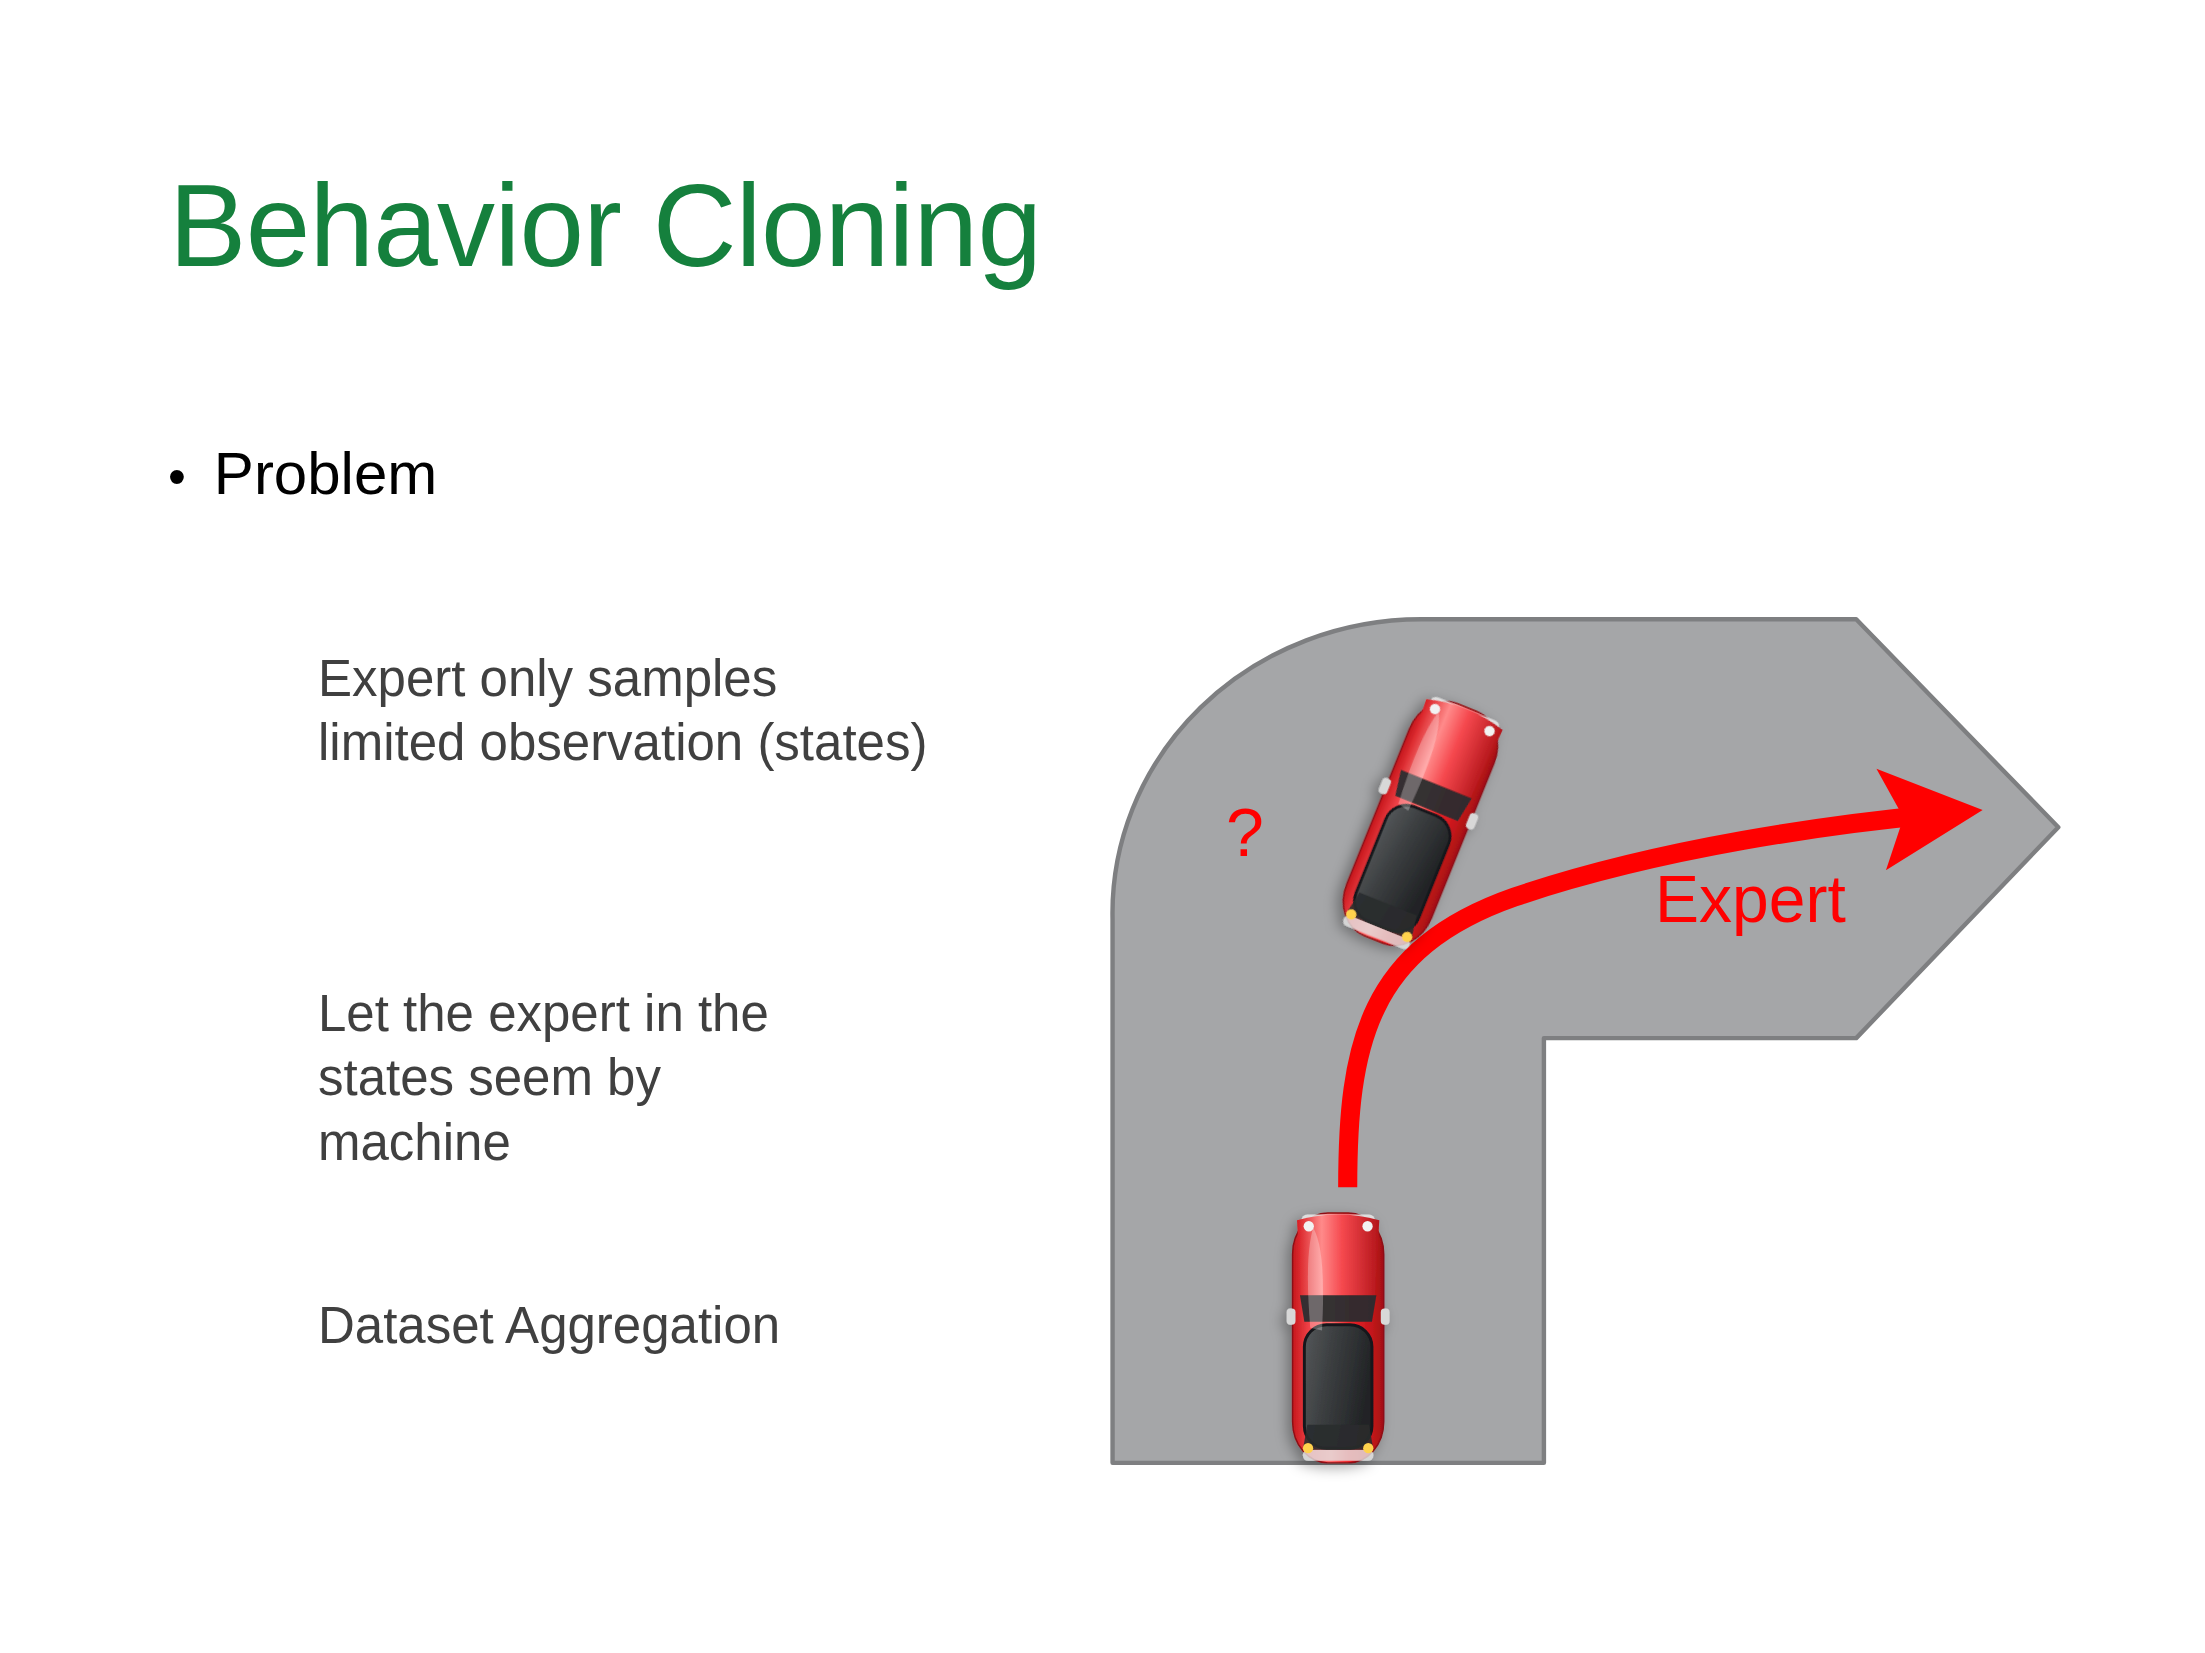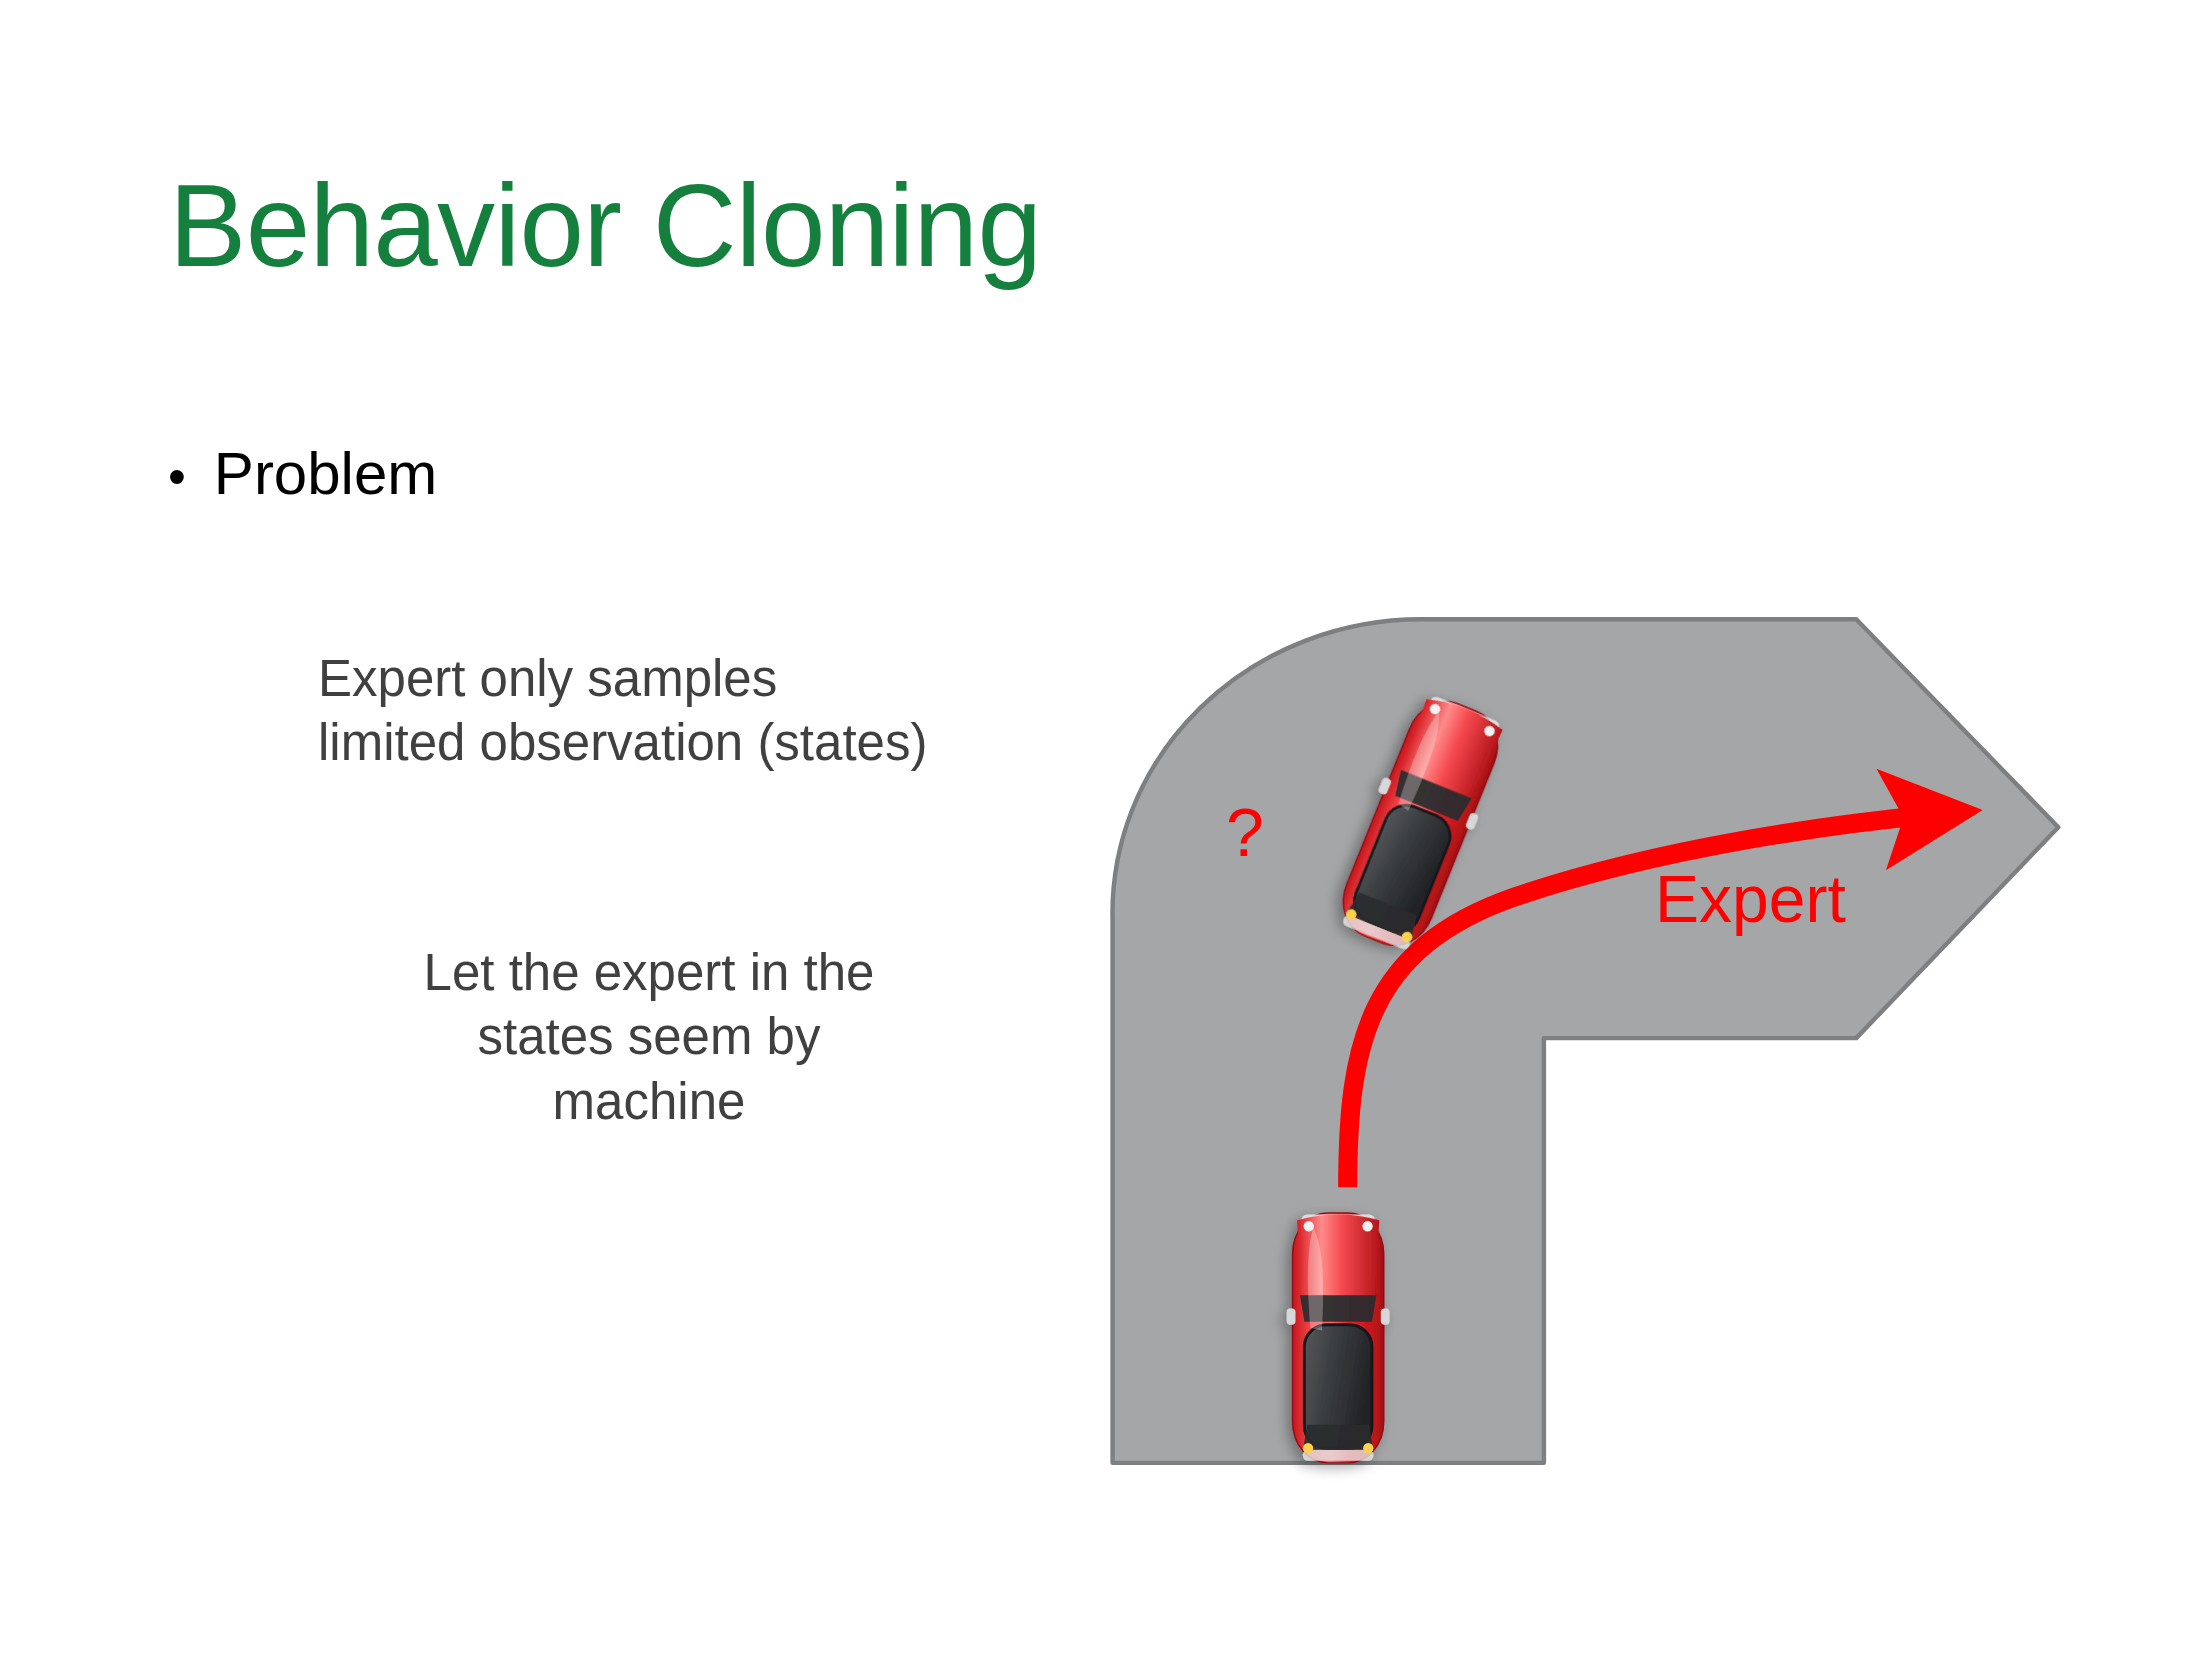--- a/index.html
+++ b/index.html
@@ -58,21 +58,21 @@
   .body-block {
     position: absolute;
     left: 318px;
     color: #404040;
     font-size: 51px;
     line-height: 1.26;
     font-weight: 400;
     white-space: pre-line;
   }
   .body-block.b1 { top: 647px;  width: 867px; }
-  .body-block.b2 { top: 941px; width: 662px; text-align: center; }
+  .body-block.b2 { top: 982px; width: 662px; }
   .body-block.b3 { top: 1294px; width: 698px; }
 
   
   .figure {
     position: absolute;
     left: 1103px;
     top: 603px;
     width: 970px;
     height: 882px;
   }
@@ -109,20 +109,21 @@
     <span>Problem</span>
   </div>
 
   <div class="body-block b1">Expert only samples
 limited observation (states)</div>
 
   <div class="body-block b2">Let the expert in the
 states seem by
 machine</div>
 
+  <div class="body-block b3">Dataset Aggregation</div>
 
   <div class="figure">
     <svg viewBox="0 0 1320 1200" xmlns="http://www.w3.org/2000/svg">
       <defs>
 
         <linearGradient id="carRed" x1="0" y1="0" x2="1" y2="0">
           <stop offset="0%" stop-color="#C6161B"></stop>
           <stop offset="18%" stop-color="#F04248"></stop>
           <stop offset="42%" stop-color="#FF6B6B"></stop>
           <stop offset="62%" stop-color="#EE2329"></stop>

